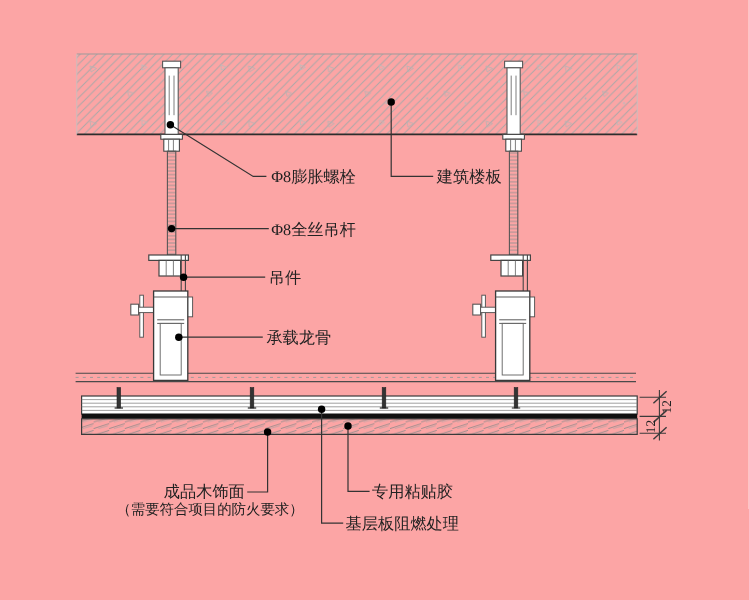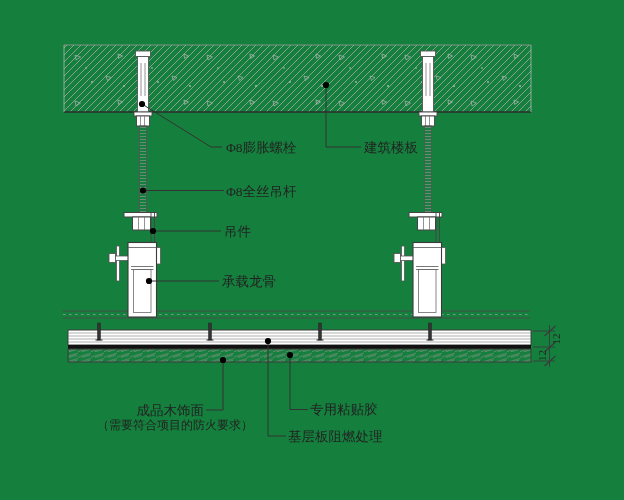--- a/index.html
+++ b/index.html
@@ -1,16 +1,16 @@
 <!DOCTYPE html>
 <html><head>
 <meta charset="utf-8">
 <style>
   html,body{margin:0;padding:0;background:#ffffff;}
-  .page{width:624px;height:500px;background:#15803d;position:relative;overflow:hidden;
+  .page{width:624px;height:500px;background:#fca5a5;position:relative;overflow:hidden;
         font-family:"Liberation Serif", serif;}
   svg text{font-family:"Liberation Serif", serif; fill:#222222;}
   .lbl{font-size:13.5px;}
   .lbl-small{font-size:12px;}
   .dim{font-size:11px;}
 </style>
 </head>
 <body>
 
 <div class="page">

